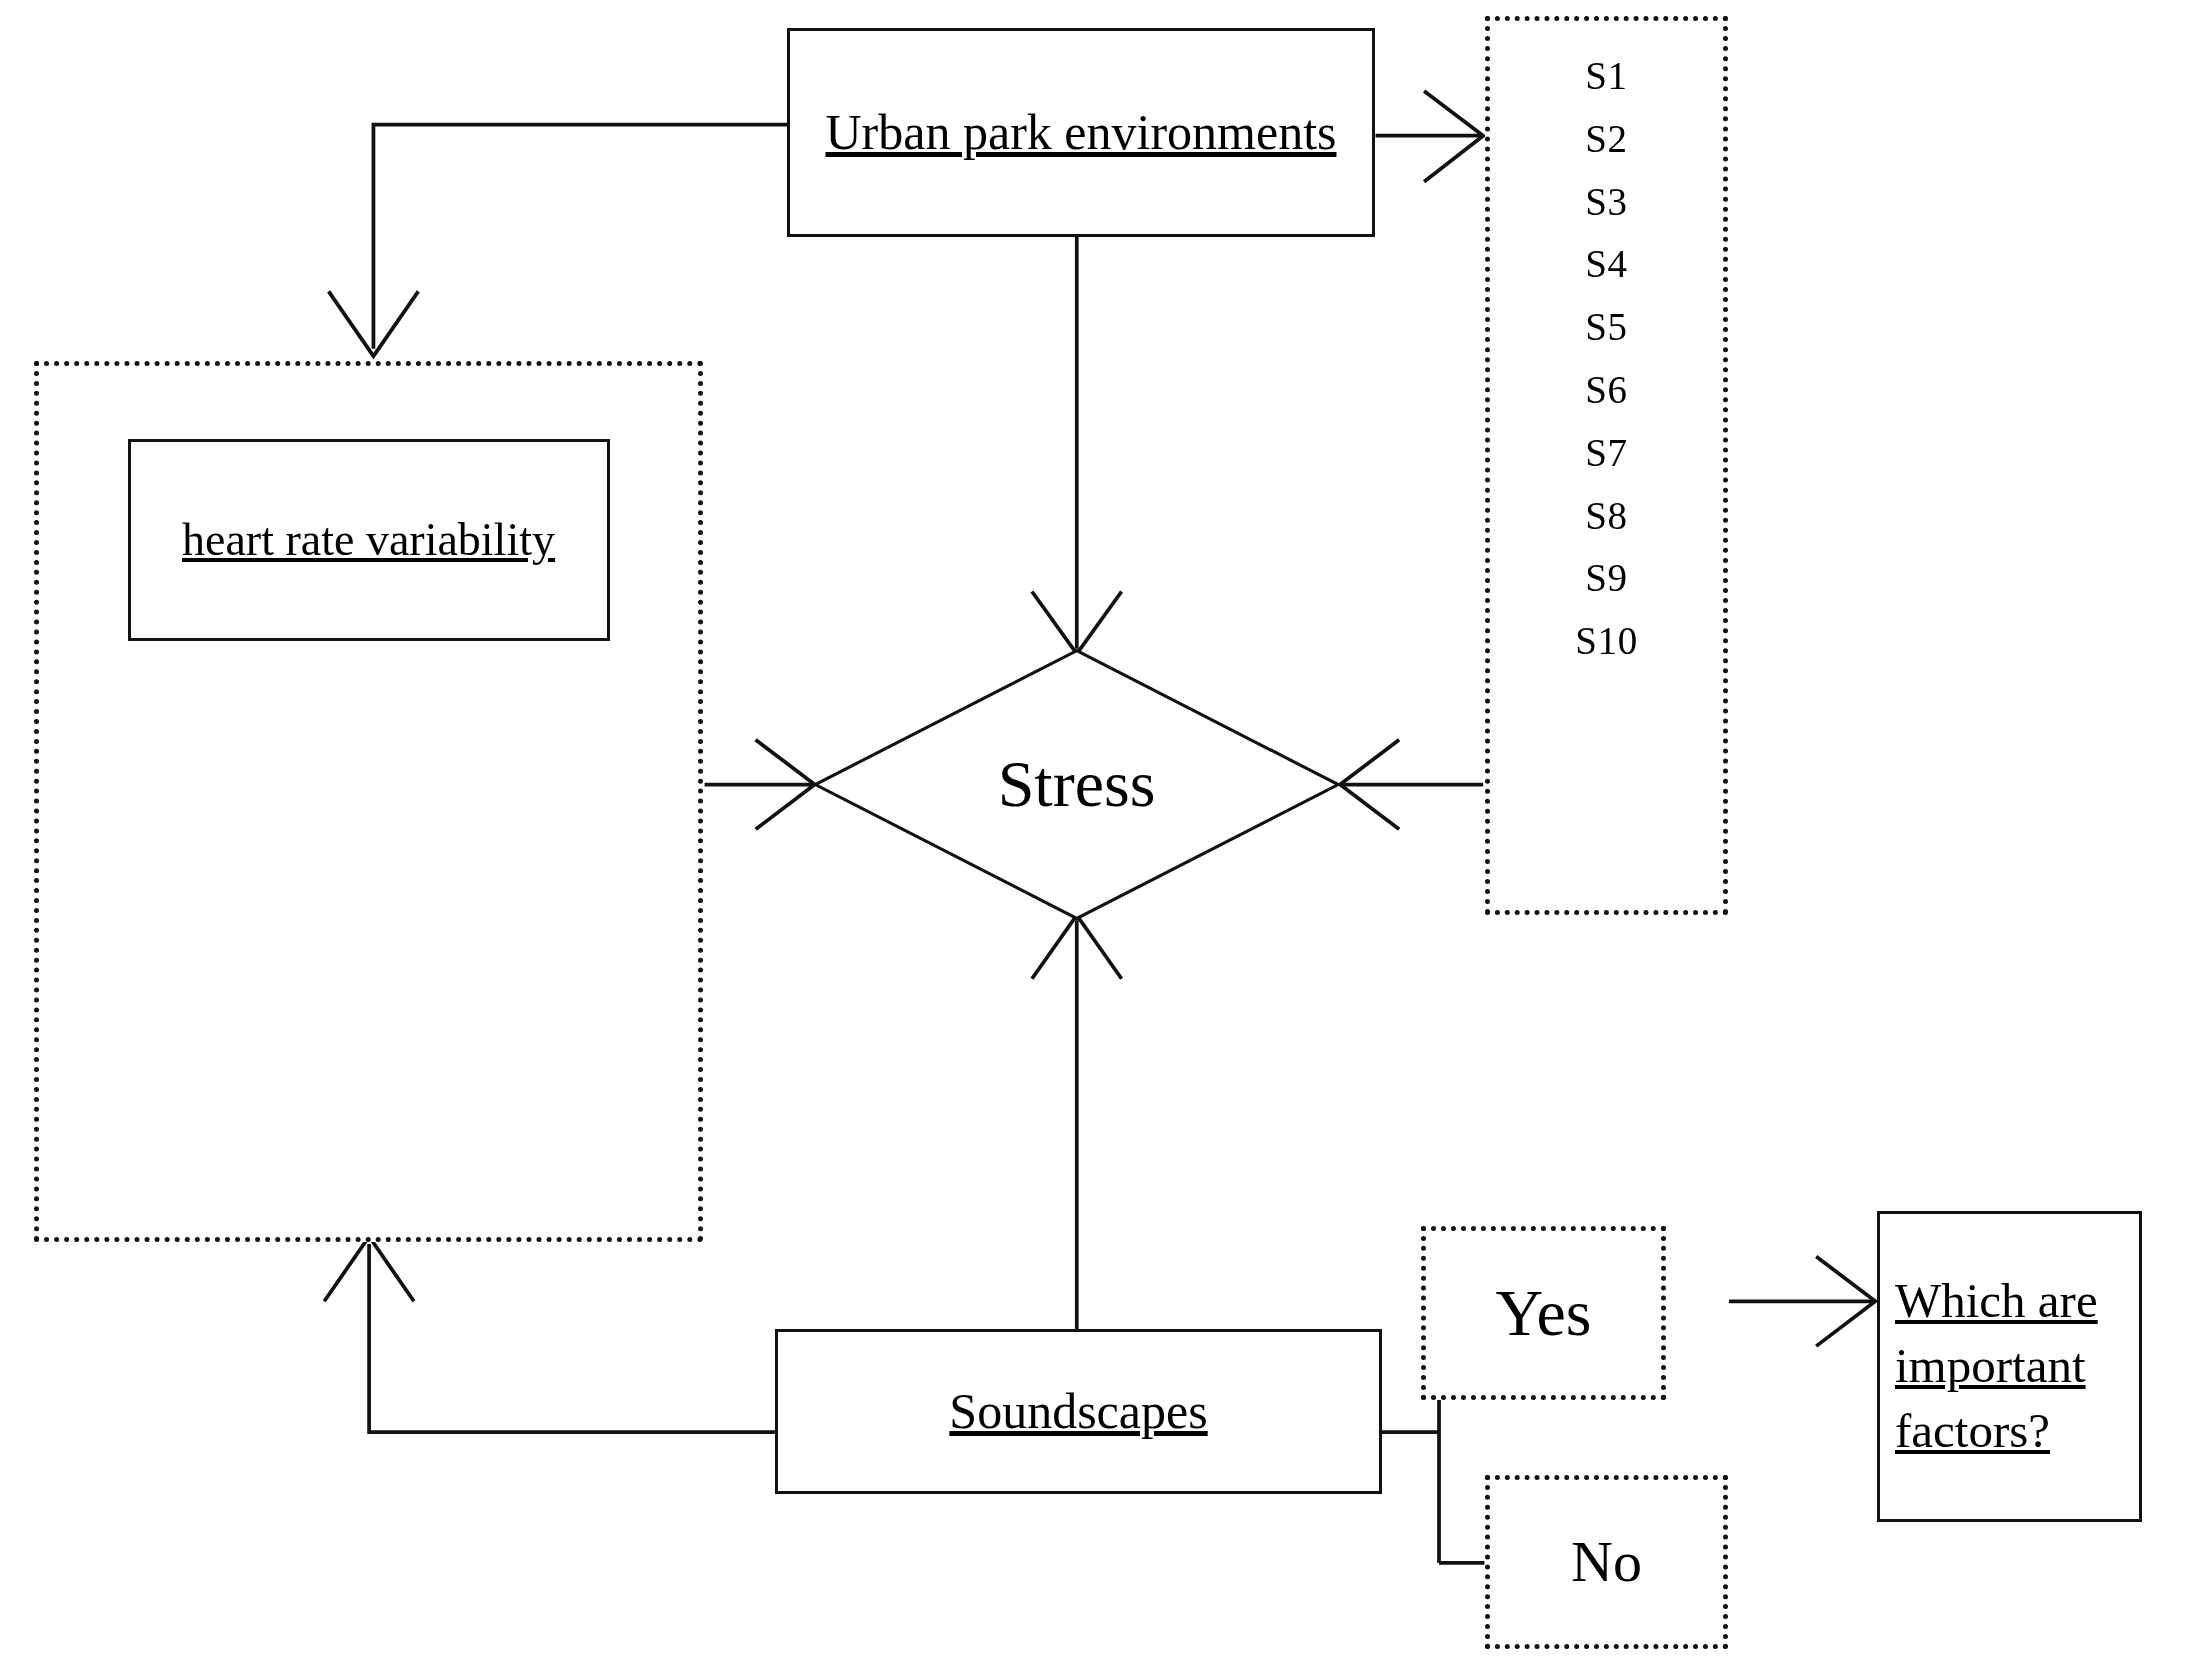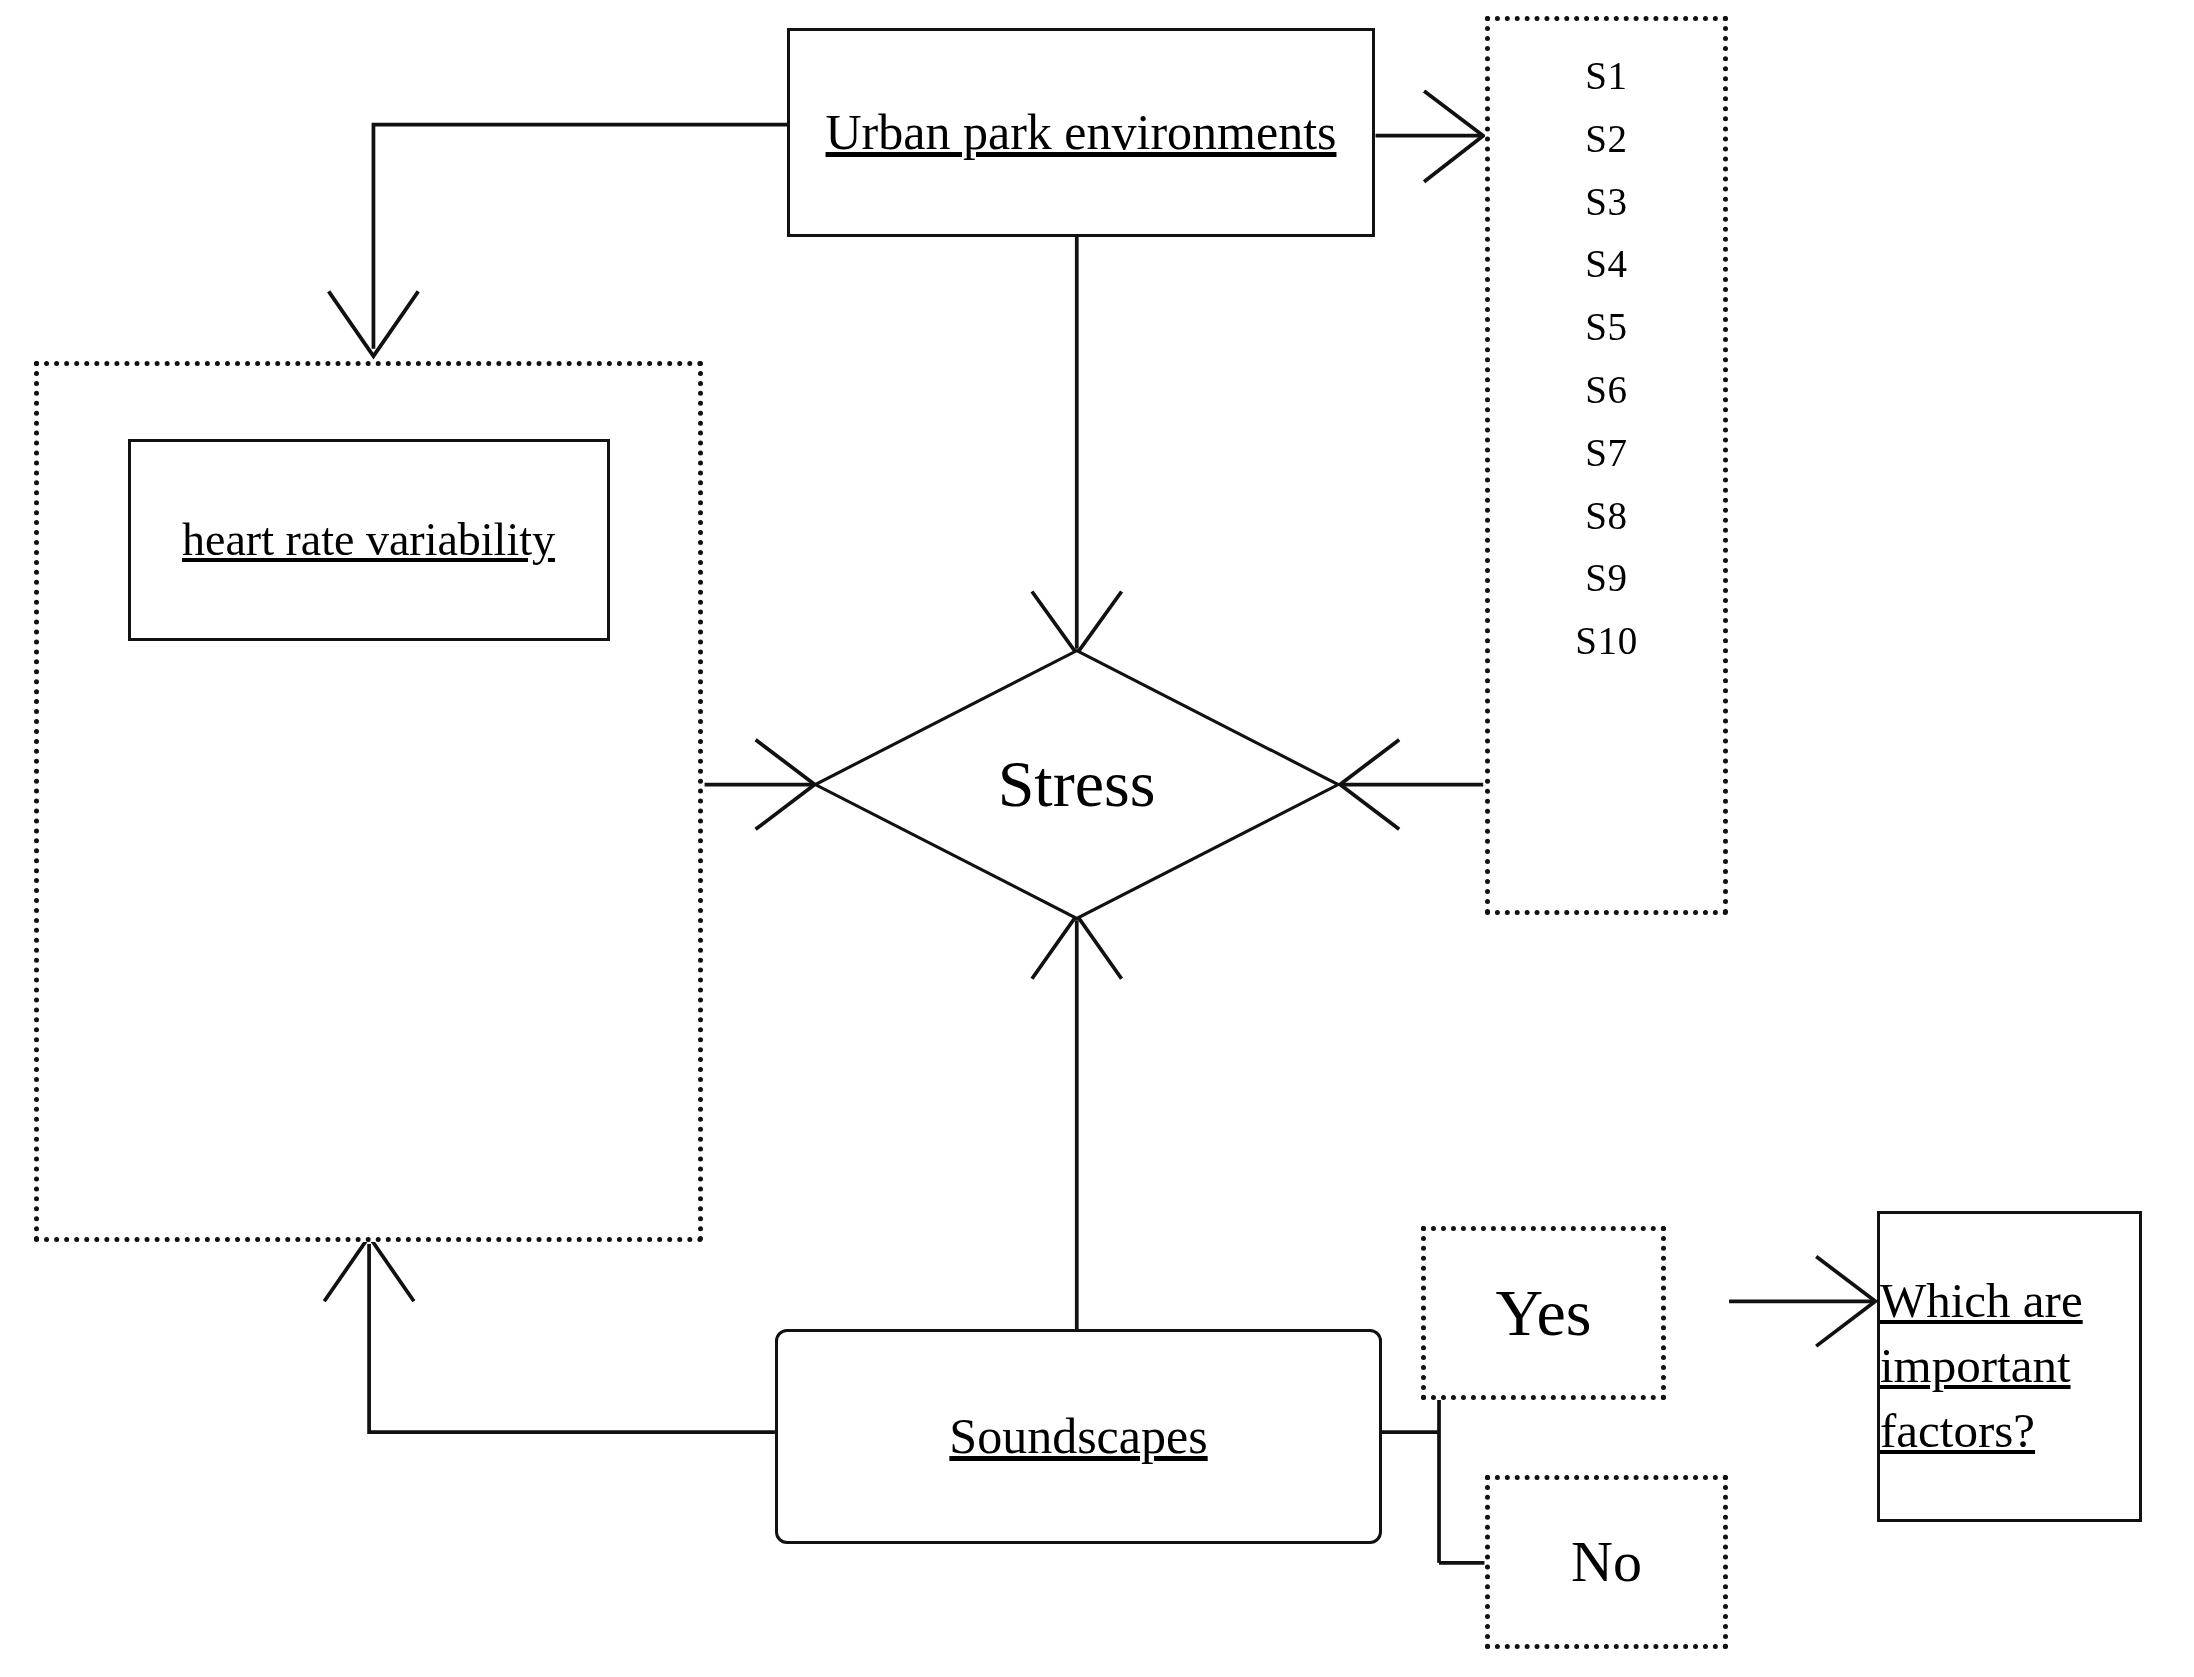--- a/index.html
+++ b/index.html
@@ -75,37 +75,37 @@
   #stress-diamond-wrap {
     left: 815px; top: 650px; width: 523px; height: 268px;
     background: transparent;
   }
   #stress-diamond-wrap .diamond-label {
     position: relative;
     z-index: 2;
     font-size: 66px;
   }
   #soundscapes-box {
-    left: 775px; top: 1329px; width: 607px; height: 215px;
+    left: 775px; top: 1329px; width: 607px; height: 165px;
     font-size: 50px;
-    border-radius: 12px;
   }
   #yes-box {
     left: 1421px; top: 1226px; width: 245px; height: 174px;
     font-size: 66px;
   }
   #no-box {
     left: 1485px; top: 1475px; width: 243px; height: 174px;
     font-size: 58px;
   }
   #factors-box {
     left: 1877px; top: 1211px; width: 265px; height: 311px;
     font-size: 49px;
     justify-content: flex-start;
     text-align: left;
+    padding-left: 15px;
     line-height: 1.32;
   }
 </style>
 </head>
 <body>
 
 <div id="canvas">
 
   <svg class="edges" viewBox="0 0 3525 2695" preserveAspectRatio="none">
     <g fill="none" stroke="#111111" stroke-width="6" stroke-linecap="butt" stroke-linejoin="miter">

